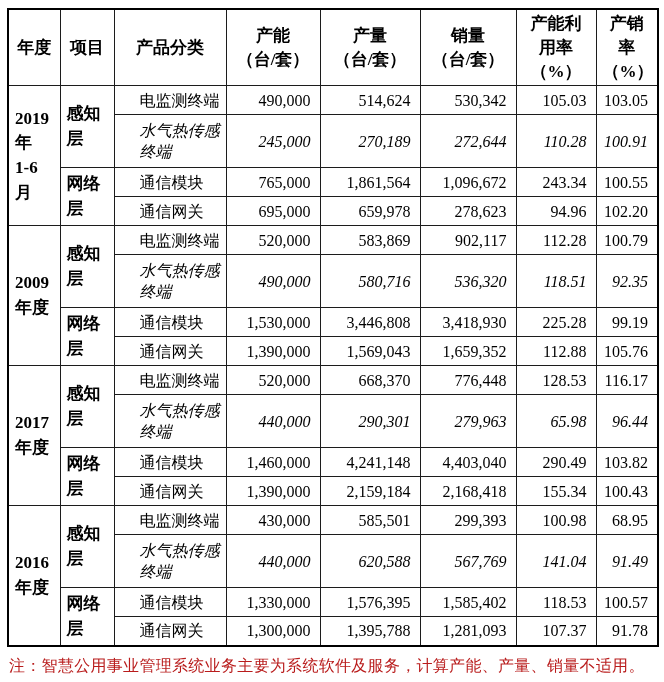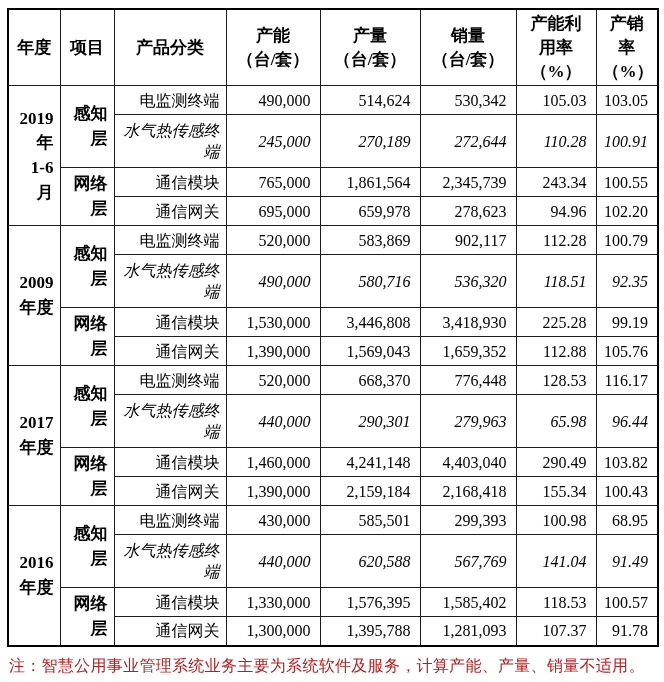--- a/index.html
+++ b/index.html
@@ -33,26 +33,26 @@
     text-align: center;
     white-space: pre-line;
     font-size: 17px;
     line-height: 1.4;
   }
   tr.hdr   { height: 76px; }
   tr.r-s   { height: 29px; }
   tr.r-d   { height: 53px; font-style: italic; }
   td.year, td.item {
     font-weight: bold;
-    text-align: right;
+    text-align: left;
     white-space: pre-line;
     font-size: 17px;
     line-height: 1.45;
   }
-  td.product { text-align: right;  padding-left: 3px; }
+  td.product { text-align: left;  padding-left: 25px; }
   td.num     { text-align: right; padding-right: 9px; }
   .footnote {
     margin-top: 9px;
     font-size: 16px;
     letter-spacing: 0.3px;
     padding-left: 2px;
     color: #b91c1c;
   }
 </style>
 </head>
@@ -108,21 +108,21 @@
       <td class="num">272,644</td>
       <td class="num">110.28</td>
       <td class="num">100.91</td>
     </tr>
     <tr class="r-s">
       <td class="item" rowspan="2">网络
 层</td>
       <td class="product">通信模块</td>
       <td class="num">765,000</td>
       <td class="num">1,861,564</td>
-      <td class="num">2,345,739</td>
+      <td class="num">1,096,672</td>
       <td class="num">243.34</td>
       <td class="num">100.55</td>
     </tr>
     <tr class="r-s">
       <td class="product">通信网关</td>
       <td class="num">695,000</td>
       <td class="num">659,978</td>
       <td class="num">278,623</td>
       <td class="num">94.96</td>
       <td class="num">102.20</td>

